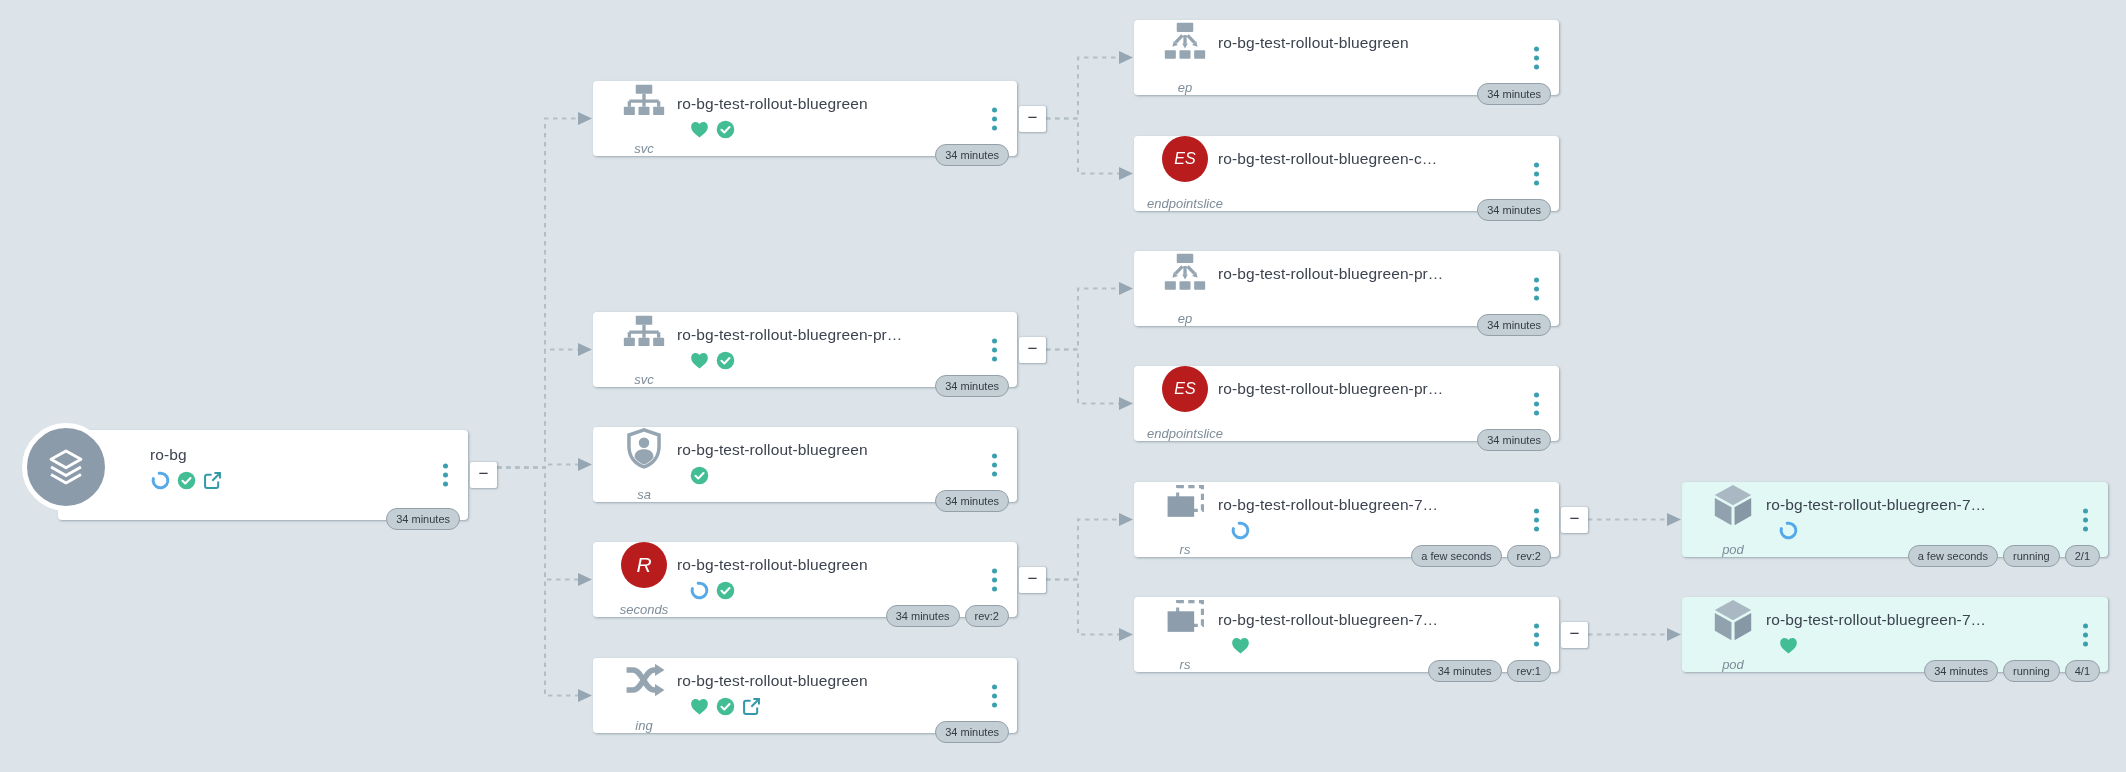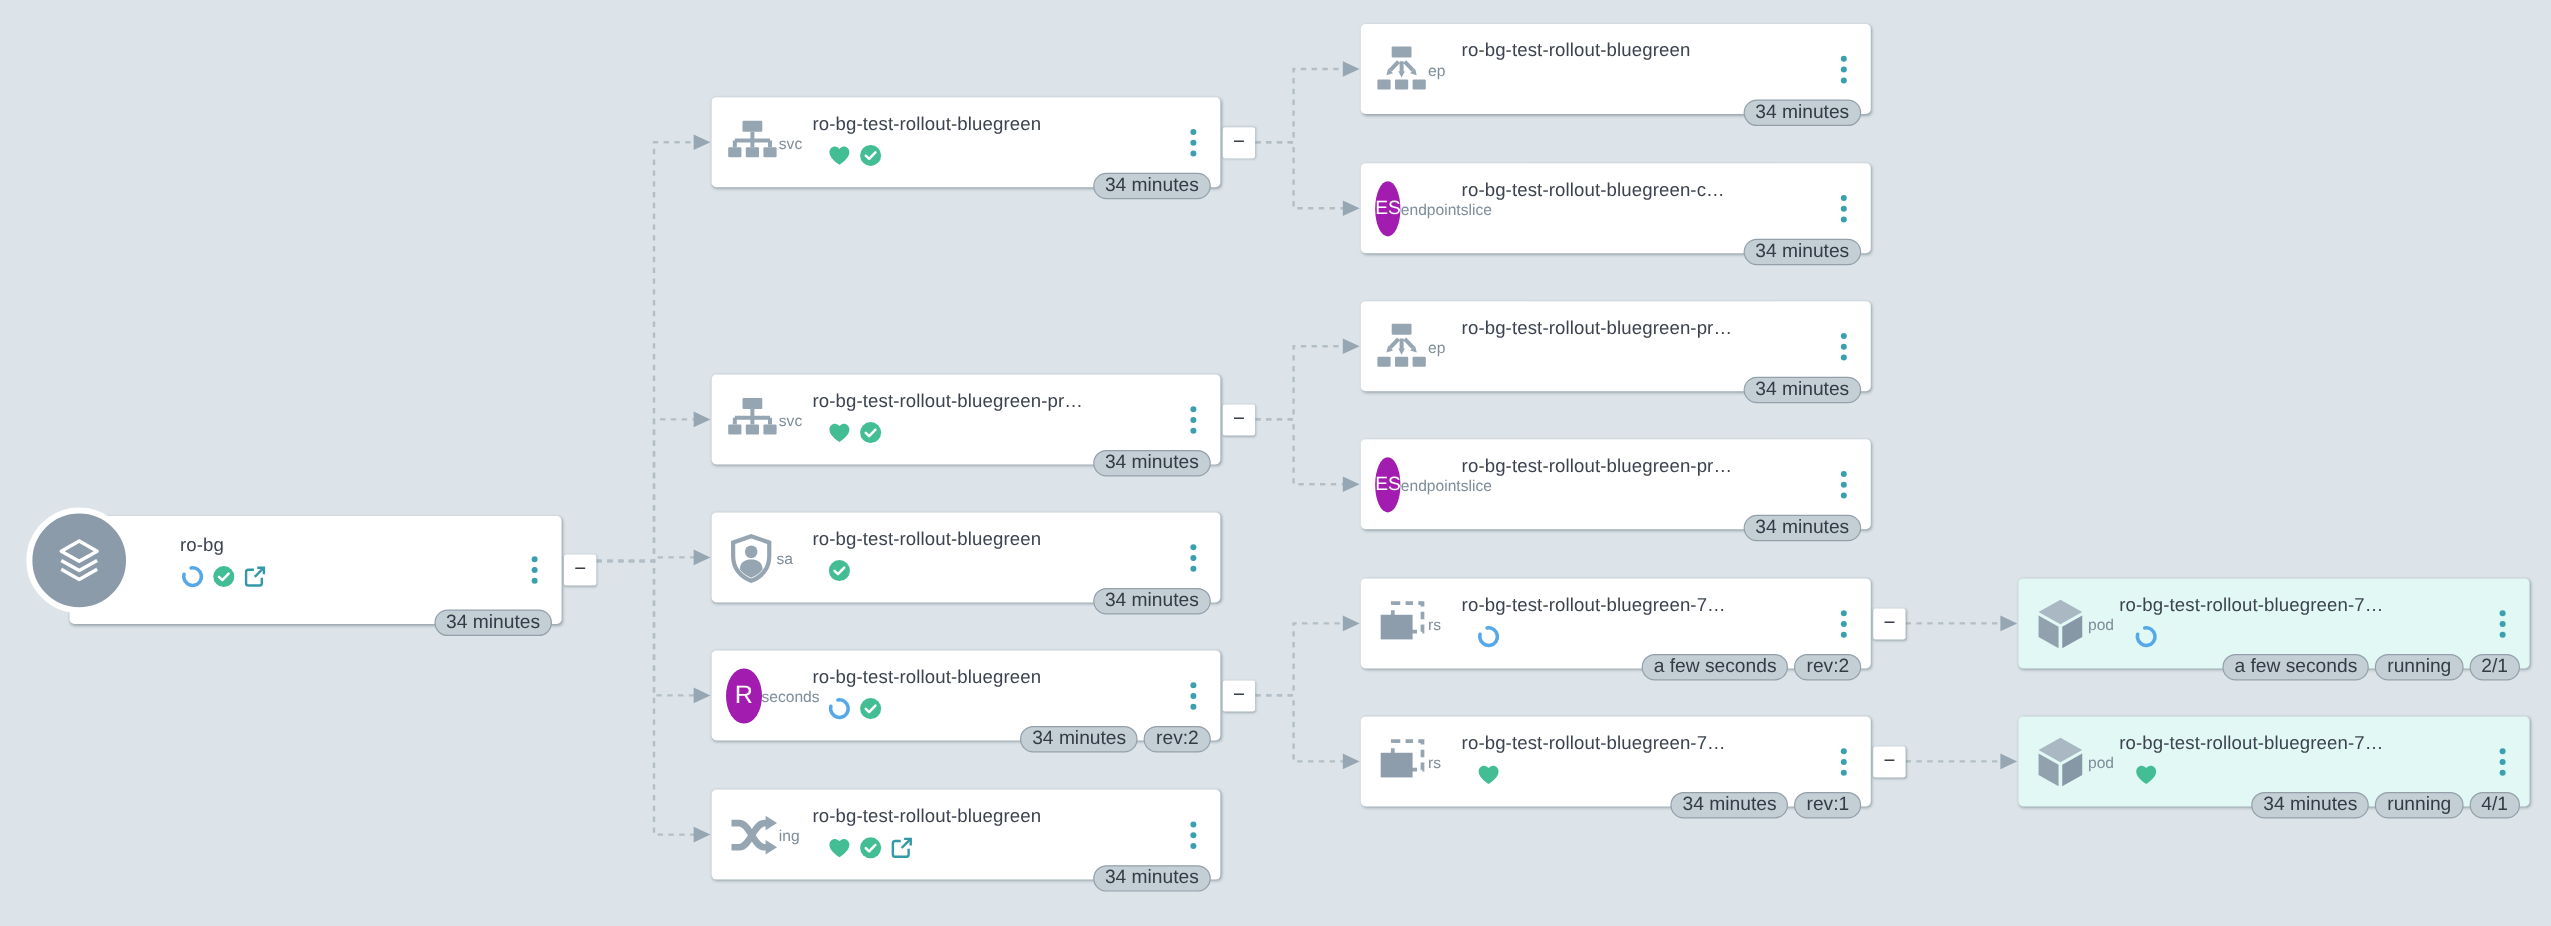--- a/index.html
+++ b/index.html
@@ -12,28 +12,28 @@
   #edges{position:absolute;left:0;top:0;z-index:0;}
   .edge{fill:none;stroke:#b3bfc7;stroke-width:2;stroke-dasharray:4.5 4.5;}
   .arrowhead{fill:#96a6b2;}
   .node{
     position:absolute;z-index:1;background:#ffffff;border-radius:4px;
     box-shadow:1px 1px 2.5px rgba(70,90,102,0.45);
   }
   .node.hl{background:#e1f8f5;}
   .iconwrap{
     position:absolute;left:12px;top:0;bottom:0;width:78px;
-    display:flex;flex-direction:row;align-items:center;justify-content:flex-start;
+    display:flex;flex-direction:column;align-items:center;justify-content:space-between;font-style:italic;
   }
   .kicon{line-height:0;}
   .kind{
     font-size:13px;color:#7e8d99;margin-top:1px;white-space:nowrap;line-height:15px;
   }
   .avatar{
-    width:46px;height:46px;border-radius:50%;background:#a21caf;
+    width:46px;height:46px;border-radius:50%;background:#b91c1c;
     display:flex;align-items:center;justify-content:center;
     color:#fff;font-size:16px;line-height:46px;
   }
   .avatar.rsmall{font-size:21px;}
   .appnode .bigavatar{
     position:absolute;left:-36px;top:-7px;width:78px;height:78px;border-radius:50%;
     background:#8b9baa;border:5px solid #ffffff;
     display:flex;align-items:center;justify-content:center;z-index:2;
   }
   .title{
@@ -47,21 +47,21 @@
   .dots{
     position:absolute;right:16px;top:50%;transform:translateY(-50%);
     display:flex;flex-direction:column;gap:4px;align-items:center;cursor:pointer;padding:2px 4px;
   }
   .dot{width:5px;height:5px;border-radius:50%;background:#3aa0af;}
   .badges{
     position:absolute;right:8px;bottom:-10px;display:flex;gap:5px;z-index:3;
   }
   .badge{
     background:#c4ced5;border:1px solid #93a0aa;border-radius:11px;
-    height:20px;line-height:20px;padding:0 9px;font-size:16px;color:#333b46;
+    height:20px;line-height:20px;padding:0 9px;font-size:11px;color:#333b46;
     white-space:nowrap;
   }
   .collapse{
     position:absolute;right:-29px;top:50%;transform:translateY(-50%);
     width:27px;height:26px;background:#ffffff;border-radius:2px;
     box-shadow:0.5px 0.5px 2px rgba(70,90,102,0.4);
     font-size:17px;color:#2f363f;text-align:center;line-height:24px;cursor:pointer;
     z-index:2;
   }
 </style>

